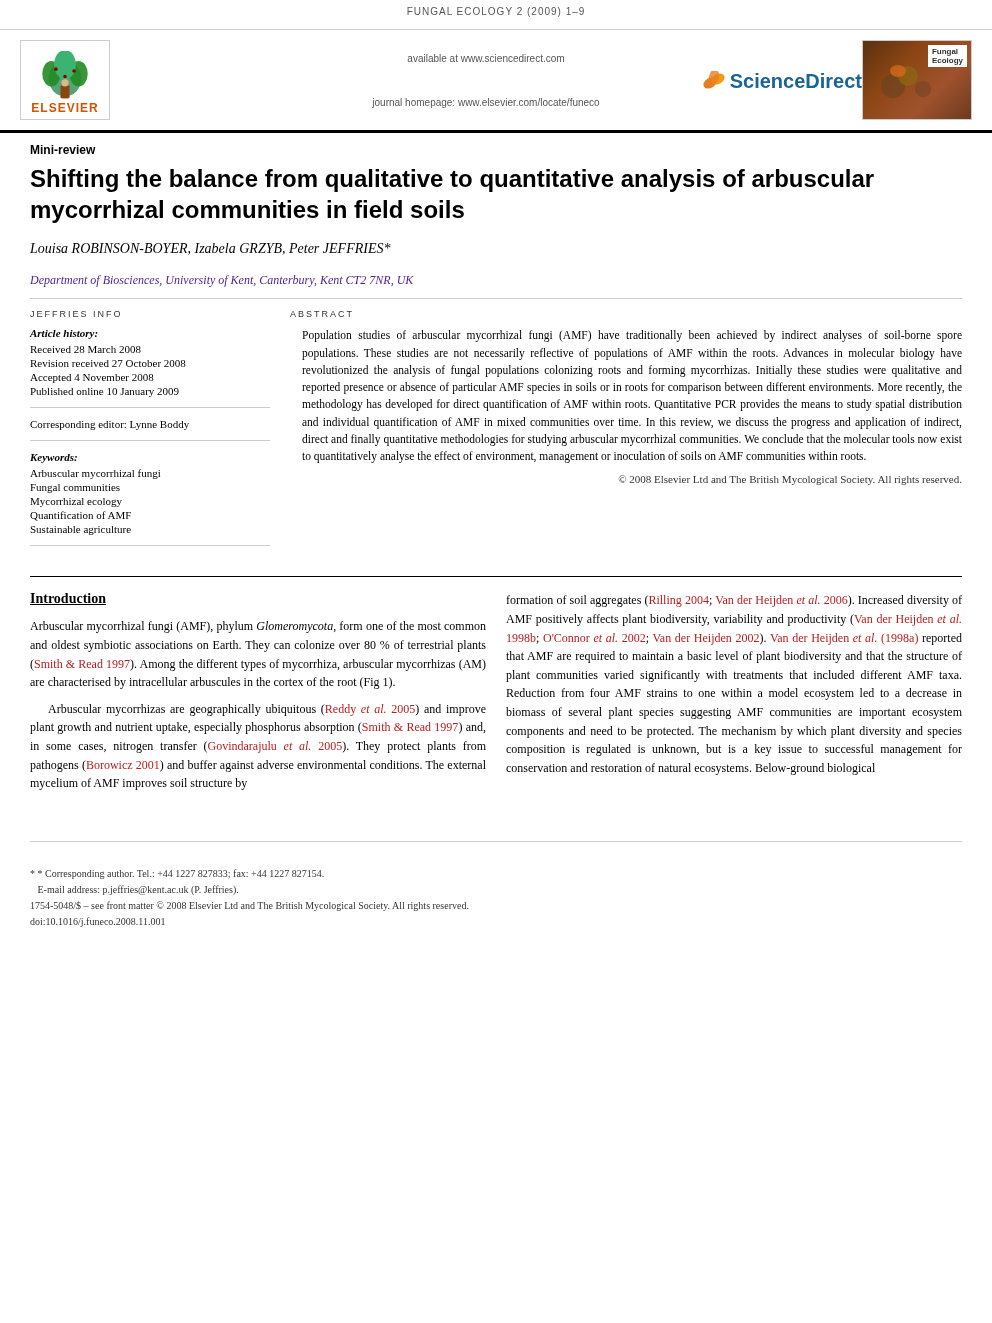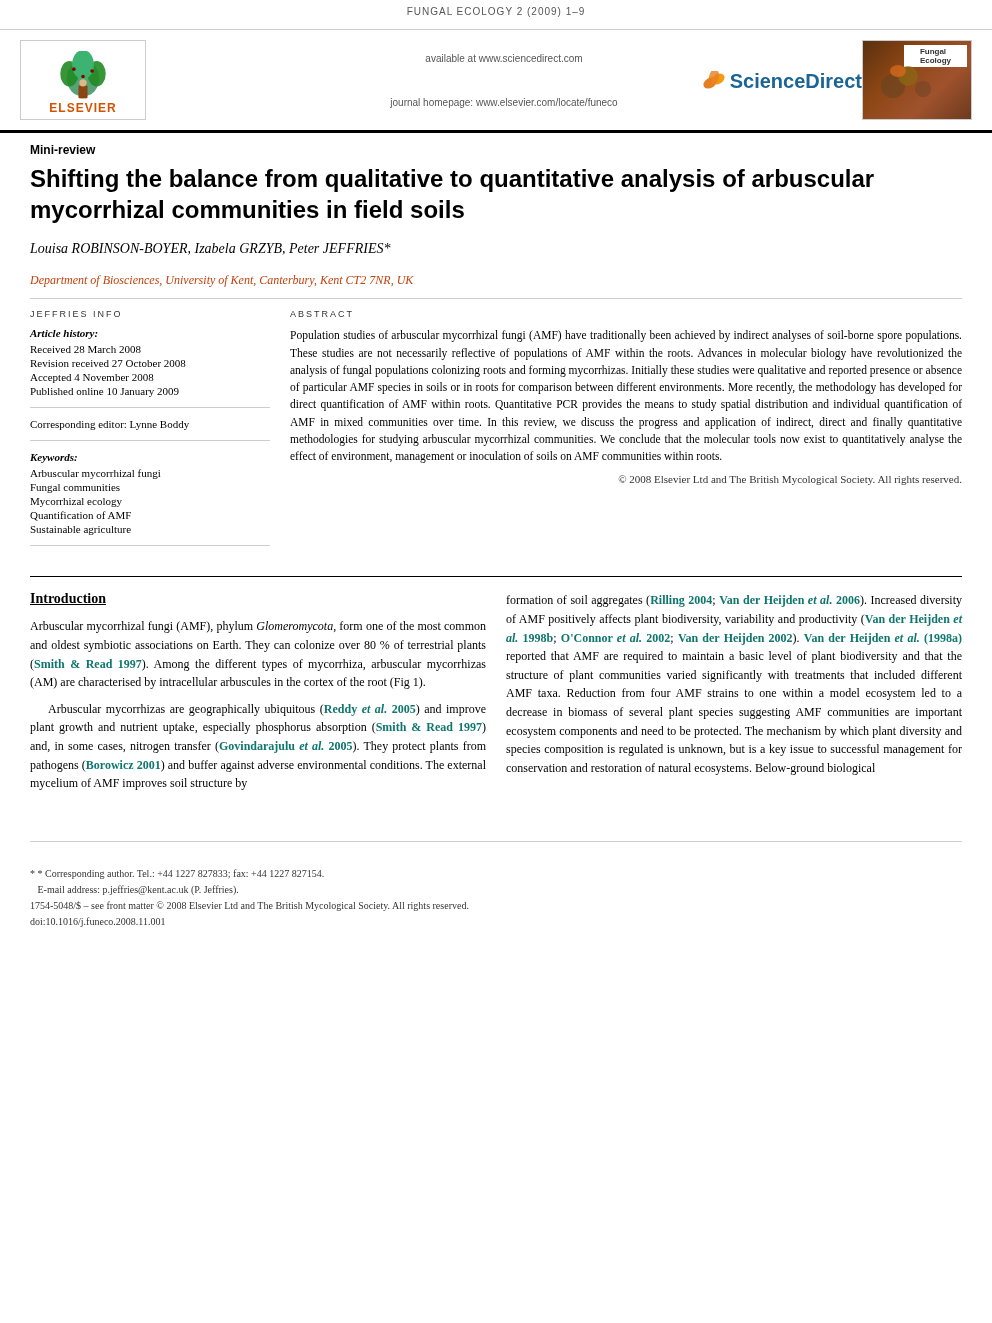--- a/index.html
+++ b/index.html
@@ -26,21 +26,21 @@
     
     .header-logos {
       display: flex;
       align-items: center;
       justify-content: space-between;
       padding: 10px 20px;
       border-bottom: 3px solid #000;
     }
 
     .elsevier-logo {
-      width: 126px;
+      width: 90px;
       height: 80px;
       border: 1px solid #ccc;
       display: flex;
       flex-direction: column;
       align-items: center;
       justify-content: flex-end;
       padding-bottom: 4px;
       background: #fff;
       position: relative;
       overflow: hidden;
@@ -108,21 +108,21 @@
     .authors {
       font-size: 14px;
       font-style: italic;
       margin-bottom: 16px;
     }
 
     .affiliation {
       font-size: 12px;
       font-style: italic;
       margin-bottom: 10px;
-      color: #c2410c;
+      color: #4c1d95;
     }
 
     .divider {
       border: none;
       border-top: 1px solid #ccc;
       margin: 10px 0;
     }
 
     
     .two-col {
@@ -173,20 +173,21 @@
 
     .keyword-item {
       font-size: 11px;
       margin-bottom: 2px;
     }
 
     .abstract-text {
       font-size: 11.5px;
       line-height: 1.5;
       text-align: justify;
+      margin-left: 12px;
     }
 
     .copyright-text {
       font-size: 11px;
       text-align: right;
       margin-top: 8px;
       color: #333;
     }
 
     
@@ -227,23 +228,22 @@
       margin-bottom: 8px;
       text-indent: 0;
     }
 
     .body-text p + p {
       text-indent: 1.5em;
       margin-bottom: 8px;
     }
 
     .ref-link {
-      color: #0f766e;
+      color: #b91c1c;
       text-decoration: none;
-      font-weight: bold;
     }
 
     
     .page-footer {
       border-top: 1px solid #ccc;
       margin: 20px 30px 0;
       padding-top: 24px;
     }
 
     .footer-text {
@@ -312,21 +312,21 @@
         <ellipse cx="16" cy="8" rx="7" ry="5" fill="#f39c12" transform="rotate(-30 16 8)"></ellipse>
         <ellipse cx="12" cy="6" rx="5" ry="8" fill="#e67e22" transform="rotate(10 12 6)" opacity="0.8"></ellipse>
       </svg>
       <span style="font-size:20px; font-family:Arial,sans-serif; color:#1a6496; font-weight:bold;">ScienceDirect</span>
     </div>
     <div class="journal-homepage">journal homepage: www.elsevier.com/locate/funeco</div>
   </div>
 
   <div class="fungal-ecology-logo">
     <div style="position:absolute;top:0;left:0;right:0;bottom:0;background:linear-gradient(135deg,#5a3010,#8B4513,#a0522d,#6b3a1f);"></div>
-    <div style="position:absolute;top:4px;right:4px;background:#fff;padding:2px 16px;font-size:8px;font-family:Arial;font-weight:bold;color:#333;">
+    <div style="position:absolute;top:4px;right:4px;background:#fff;padding:2px 4px;font-size:8px;font-family:Arial;font-weight:bold;color:#333;">
       <div>Fungal</div>
       <div>Ecology</div>
     </div>
 
     <svg width="80" height="60" viewBox="0 0 80 60" style="position:absolute;top:10px;left:5px;">
       <circle cx="25" cy="35" r="12" fill="#654321" opacity="0.6"></circle>
       <circle cx="40" cy="25" r="10" fill="#8B6914" opacity="0.7"></circle>
       <circle cx="55" cy="38" r="8" fill="#6B4226" opacity="0.5"></circle>
       <ellipse cx="30" cy="20" rx="8" ry="6" fill="#D2691E" opacity="0.8"></ellipse>
     </svg>

